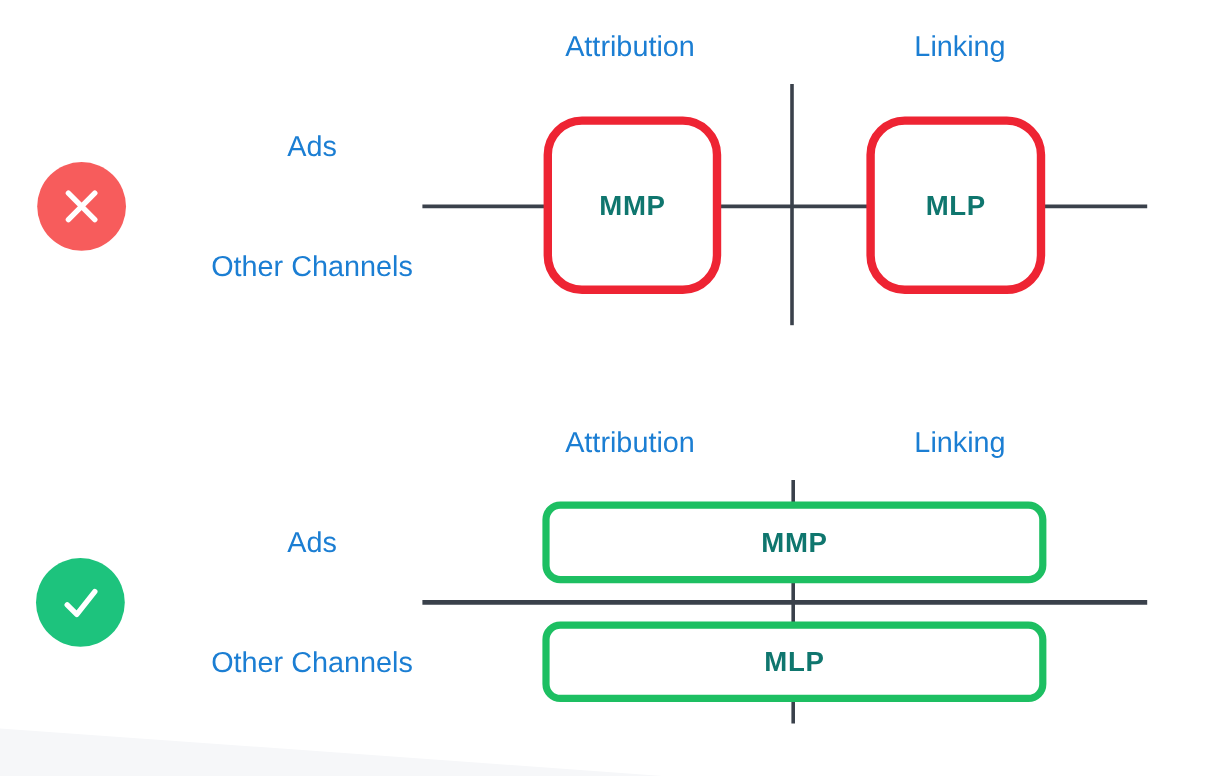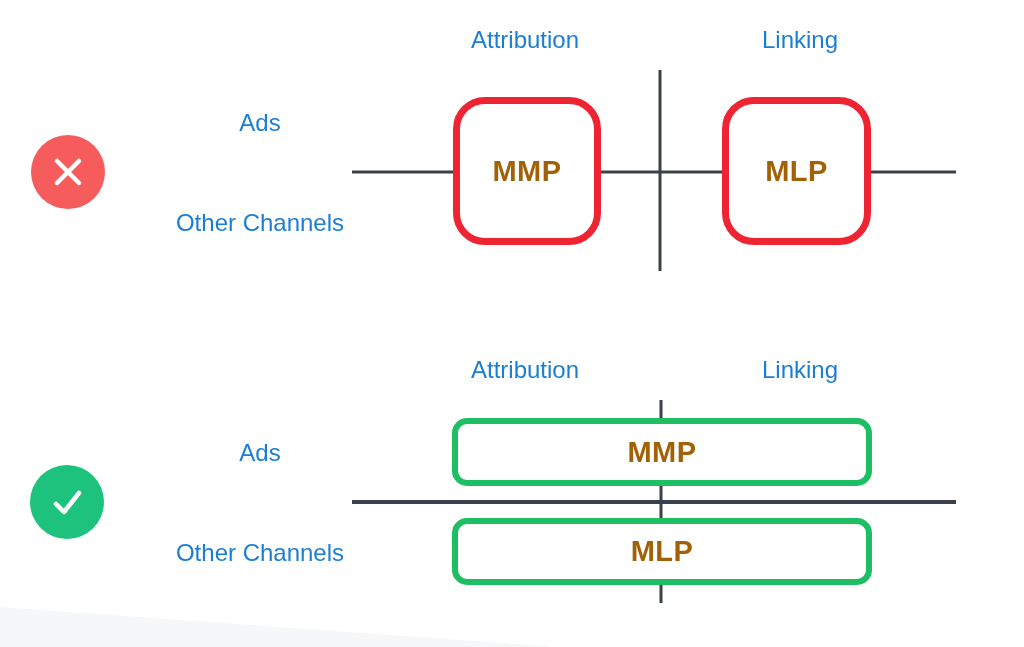--- a/index.html
+++ b/index.html
@@ -33,22 +33,22 @@
   .right-label  { text-align: center; }
   .node {
     position: absolute;
     z-index: 2;
     background: #ffffff;
     display: flex;
     align-items: center;
     justify-content: center;
     box-sizing: border-box;
     font-weight: bold;
-    font-size: 29px;
-    color: #a16207;
+    font-size: 23px;
+    color: #0f766e;
     letter-spacing: 0.5px;
   }
   .node-red {
     border: 7px solid #ee2433;
     border-radius: 32px;
   }
   .node-green {
     border: 6px solid #1dbf62;
     border-radius: 15px;
   }

